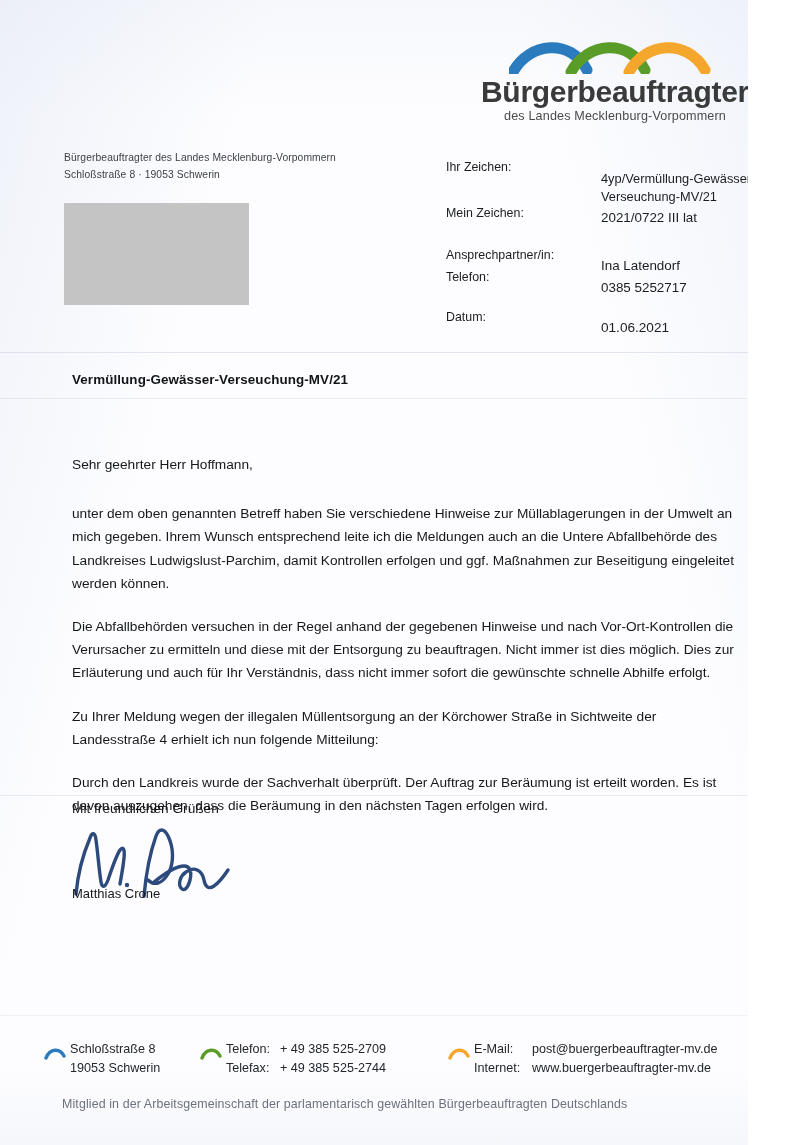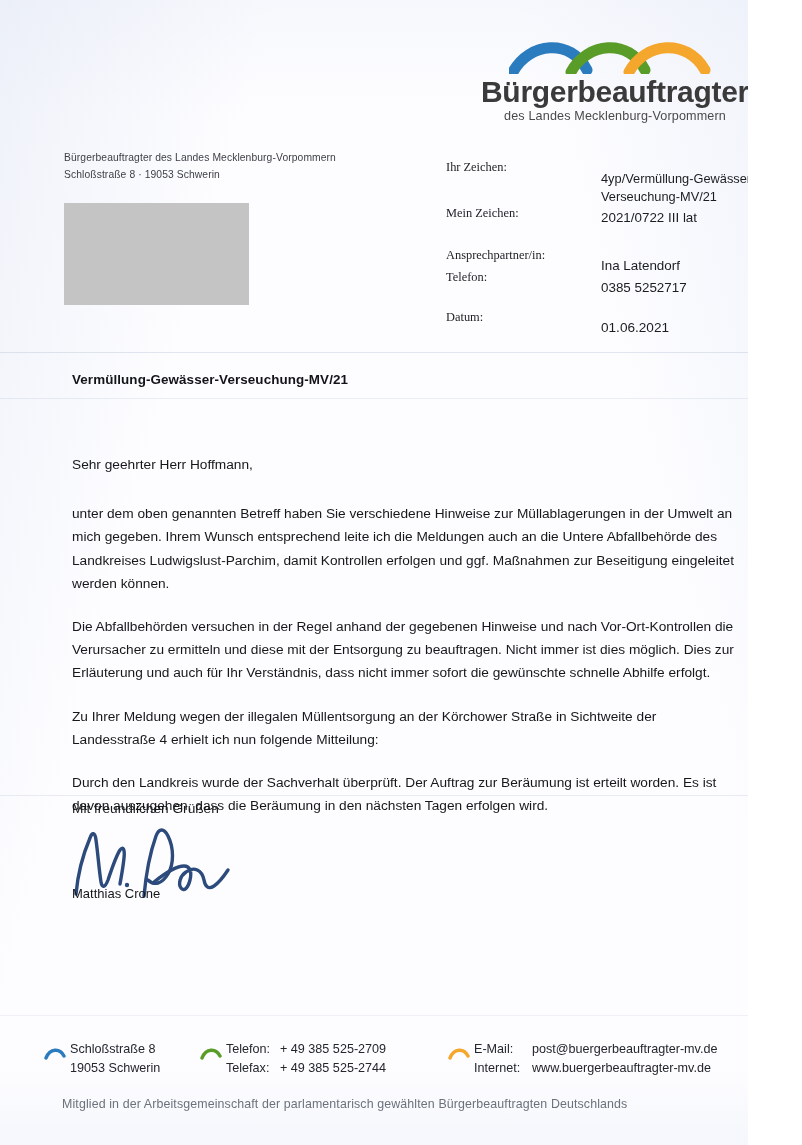--- a/index.html
+++ b/index.html
@@ -99,21 +99,20 @@
   .ref-row {
     position: absolute;
     left: 0;
     width: 330px;
   }
   .ref-label {
     position: absolute;
     left: 0;
     top: 0;
     white-space: nowrap;
-    font-family: Liberation Serif, serif;
   }
   .ref-value {
     position: absolute;
     left: 131px;
     top: 0;
     line-height: 1.42;
     white-space: pre-line;
     margin-left: 24px;
   }
   .r1 { top: 0px; }

